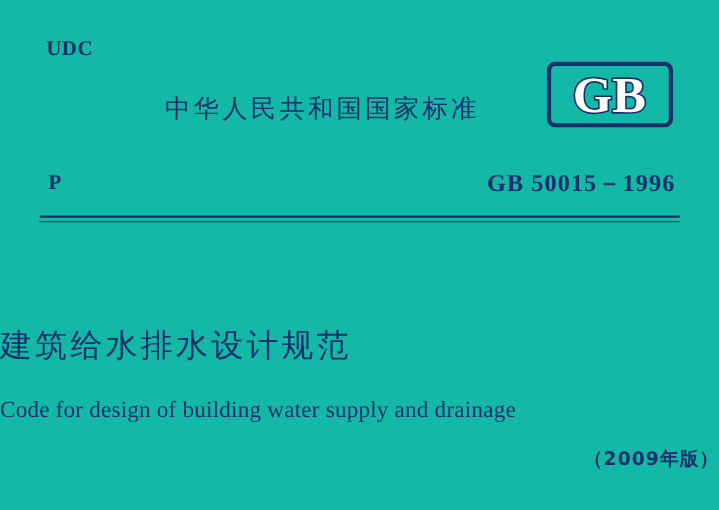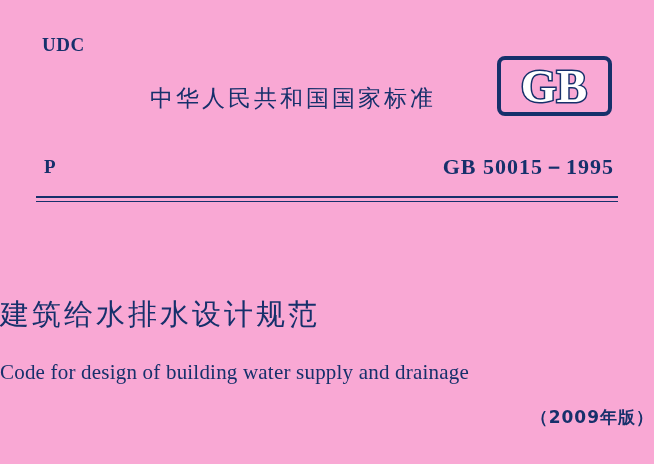--- a/index.html
+++ b/index.html
@@ -10,21 +10,21 @@
   body {
     width: 654px;
     height: 464px;
     overflow: hidden;
     font-family: "Liberation Serif", serif;
   }
   .page {
     position: relative;
     width: 654px;
     height: 464px;
-    background: #f9a8d4;
+    background: #14b8a6;
     box-sizing: border-box;
   }
 
   
   .header-zone {
     position: relative;
     height: 166px;
   }
   .udc {
     position: absolute;
@@ -137,21 +137,21 @@
 
     <div class="gb-logo">
       <svg width="115" height="60" viewBox="0 0 115 60" xmlns="http://www.w3.org/2000/svg">
         <rect x="2" y="2" width="111" height="56" rx="6" ry="6" fill="none" stroke="#16306b" stroke-width="4"></rect>
         <text x="57" y="46" text-anchor="middle" font-family="Liberation Serif, serif" font-size="46" font-weight="bold" fill="#ffffff" stroke="#16306b" stroke-width="3" paint-order="stroke">GB</text>
       </svg>
     </div>
 
     <div class="p-mark">P</div>
 
-    <div class="std-number">GB 50015－1995</div>
+    <div class="std-number">GB 50015－1996</div>
   </div>
 
   <div class="rule rule-top"></div>
   <div class="rule rule-bottom"></div>
 
   <div class="main-title">建筑给水排水设计规范</div>
 
   <div class="en-title">Code for design of building water supply and drainage</div>
 
   <div class="edition">（2009年版）</div>

